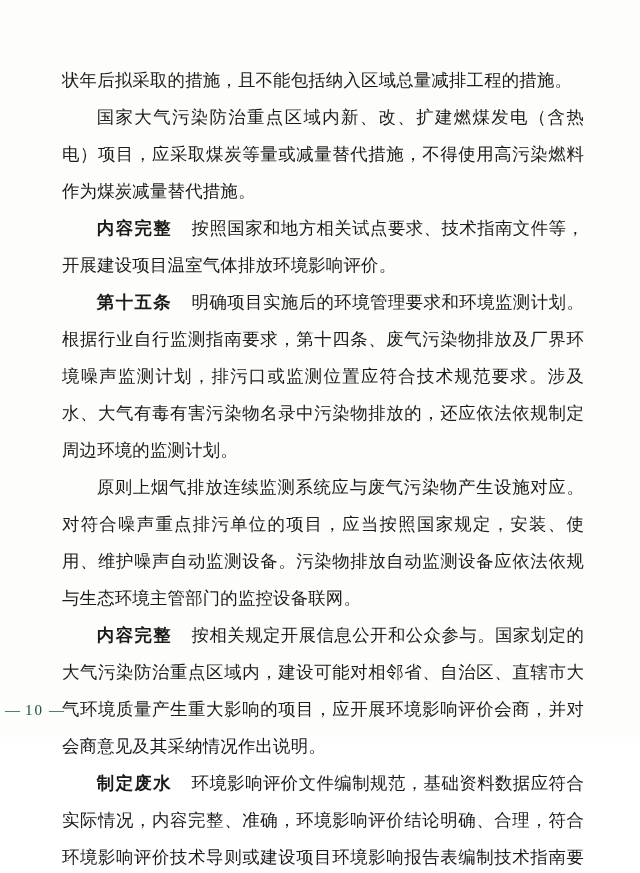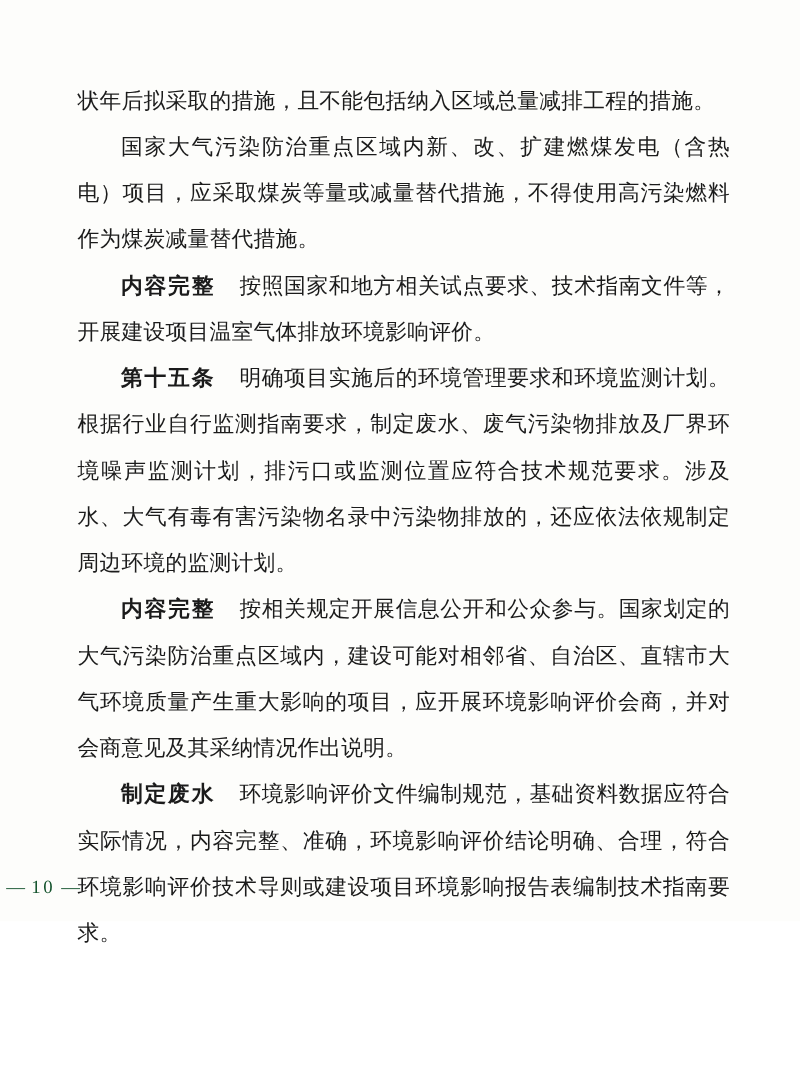--- a/index.html
+++ b/index.html
@@ -67,22 +67,23 @@
 <div class="page">
 
   <div class="body-text">
 
     <p class="noindent"><span>状年后拟采取的措施，且不能包括纳入区域总量减排工程的措施。</span></p>
 
     <p class="para"><span>国家大气污染防治重点区域内新、改、扩建燃煤发电（含热电）项目，应采取煤炭等量或减量替代措施，不得使用高污染燃料作为煤炭减量替代措施。</span></p>
 
     <p class="para"><span class="art-label">内容完整</span><span class="gap"></span><span>按照国家和地方相关试点要求、技术指南文件等，开展建设项目温室气体排放环境影响评价。</span></p>
 
-    <p class="para"><span class="art-label">第十五条</span><span class="gap"></span><span>明确项目实施后的环境管理要求和环境监测计划。根据行业自行监测指南要求，制定废水、废气污染物排放及厂界环境噪声监测计划，排污口或监测位置应符合技术规范要求。涉及水、大气有毒有害污染物名录中污染物排放的，还应依法依规制定周边环境的监测计划。</span></p>
+    <p class="para"><span class="art-label">第十五条</span><span class="gap"></span><span>明确项目实施后的环境管理要求和环境监测计划。根据行业自行监测指南要求，第十四条、废气污染物排放及厂界环境噪声监测计划，排污口或监测位置应符合技术规范要求。涉及水、大气有毒有害污染物名录中污染物排放的，还应依法依规制定周边环境的监测计划。</span></p>
 
+    <p class="para"><span>原则上烟气排放连续监测系统应与废气污染物产生设施对应。对符合噪声重点排污单位的项目，应当按照国家规定，安装、使用、维护噪声自动监测设备。污染物排放自动监测设备应依法依规与生态环境主管部门的监控设备联网。</span></p>
 
     <p class="para"><span class="art-label">内容完整</span><span class="gap"></span><span>按相关规定开展信息公开和公众参与。国家划定的大气污染防治重点区域内，建设可能对相邻省、自治区、直辖市大气环境质量产生重大影响的项目，应开展环境影响评价会商，并对会商意见及其采纳情况作出说明。</span></p>
 
     <p class="para"><span class="art-label">制定废水</span><span class="gap"></span><span>环境影响评价文件编制规范，基础资料数据应符合实际情况，内容完整、准确，环境影响评价结论明确、合理，符合环境影响评价技术导则或建设项目环境影响报告表编制技术指南要求。</span></p>
 
   </div>
 
   <div class="footer">
     <span class="dash">—</span><span>10</span><span class="dash">—</span>
   </div>

